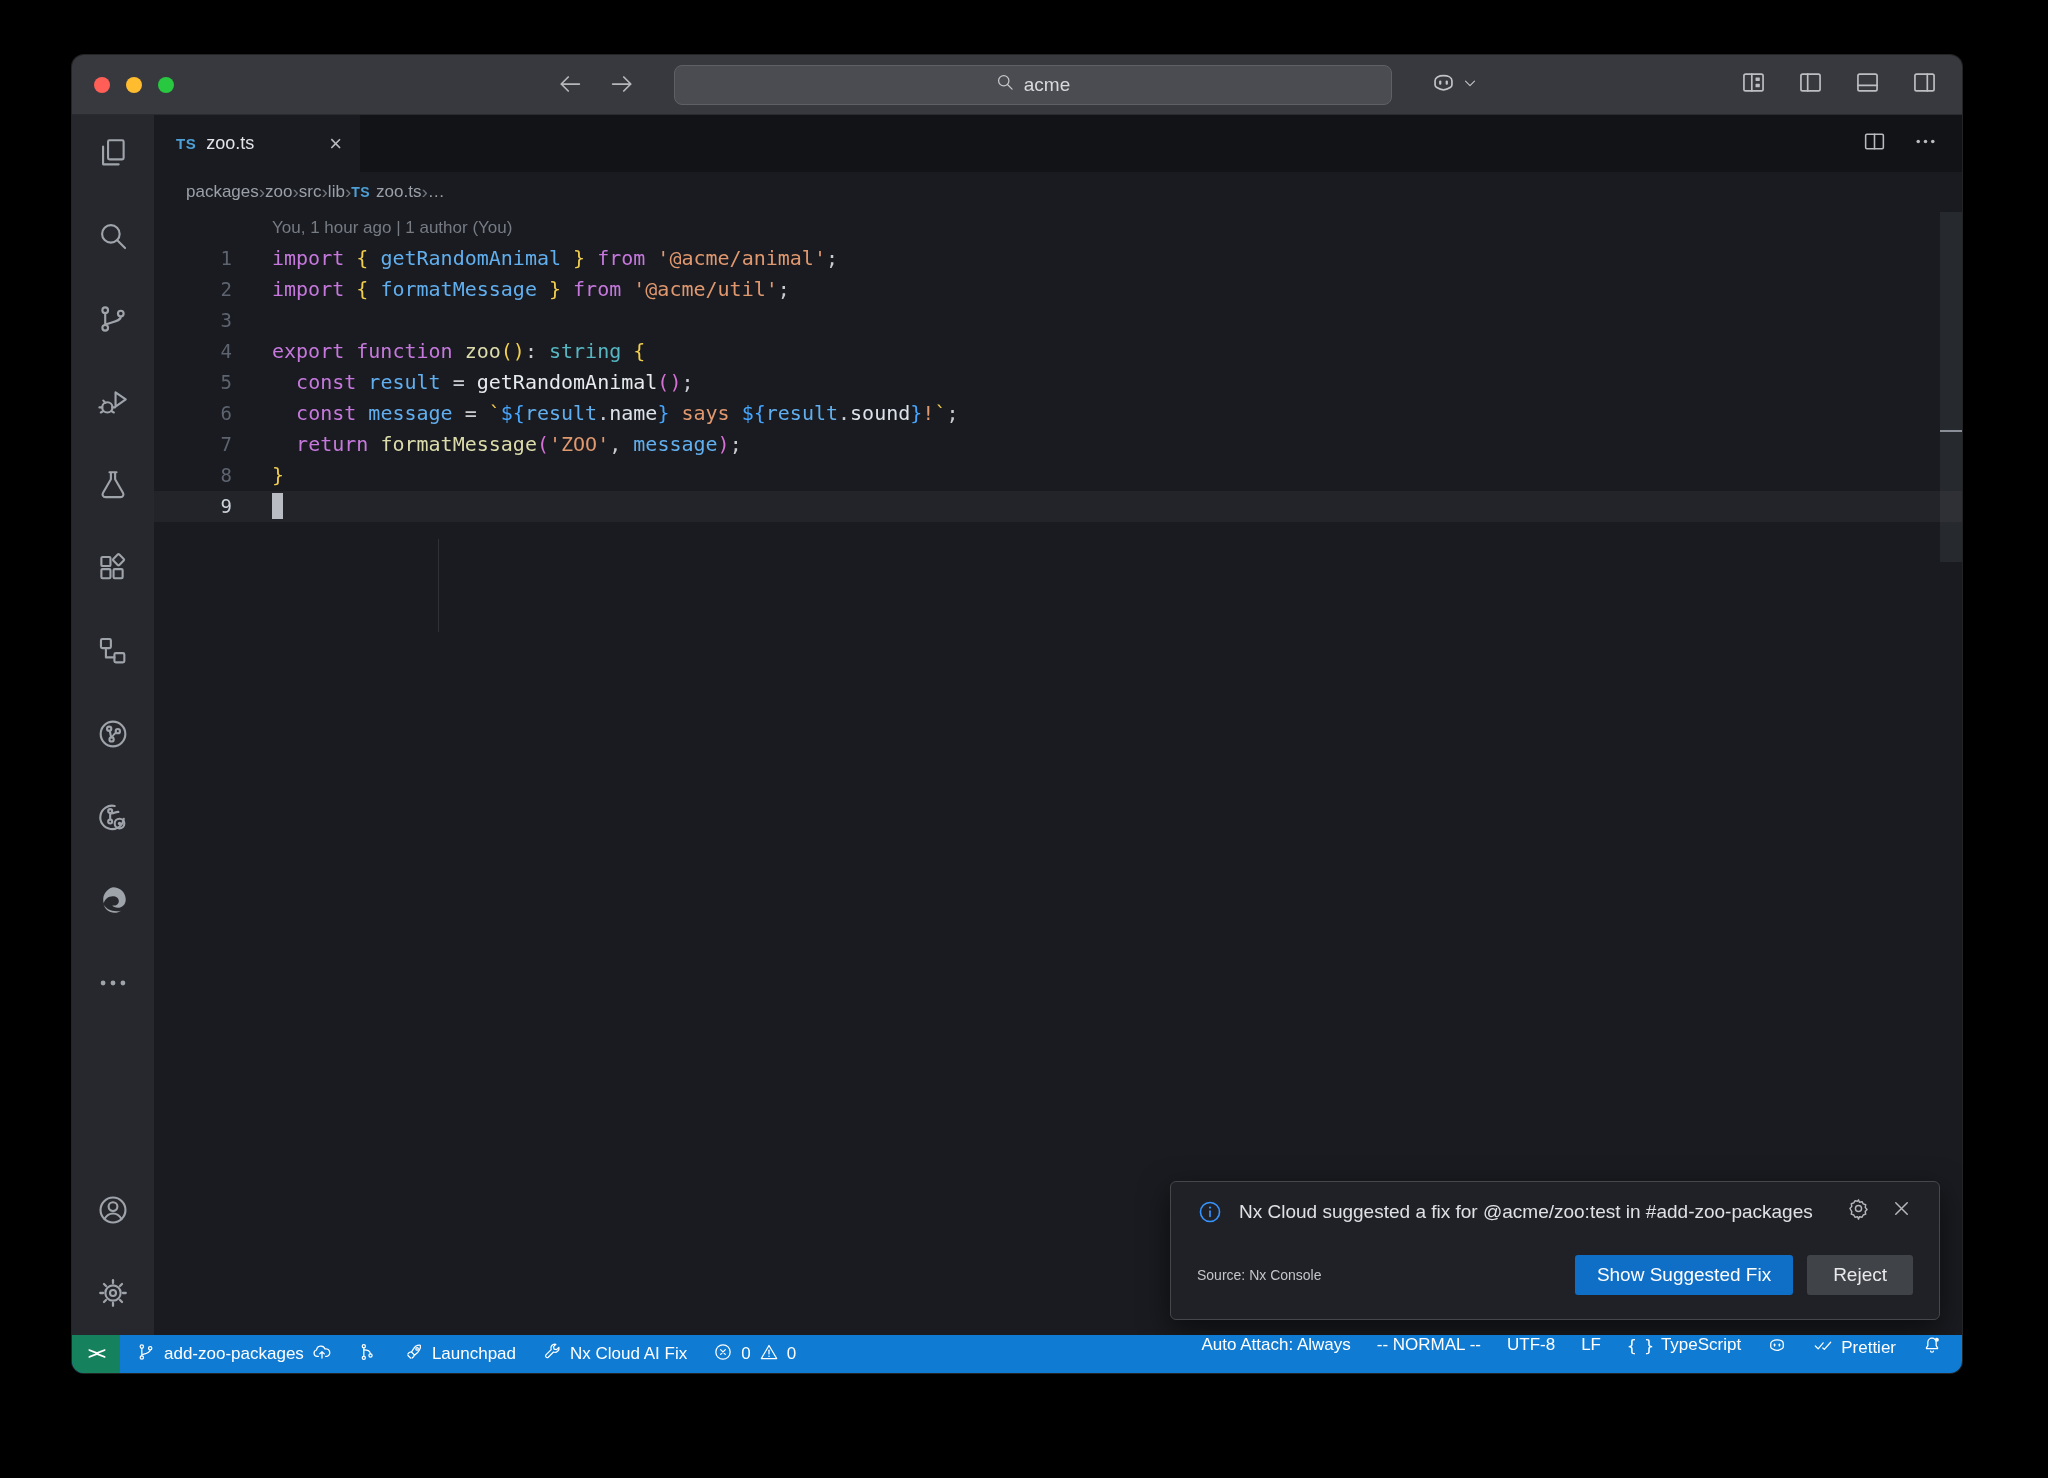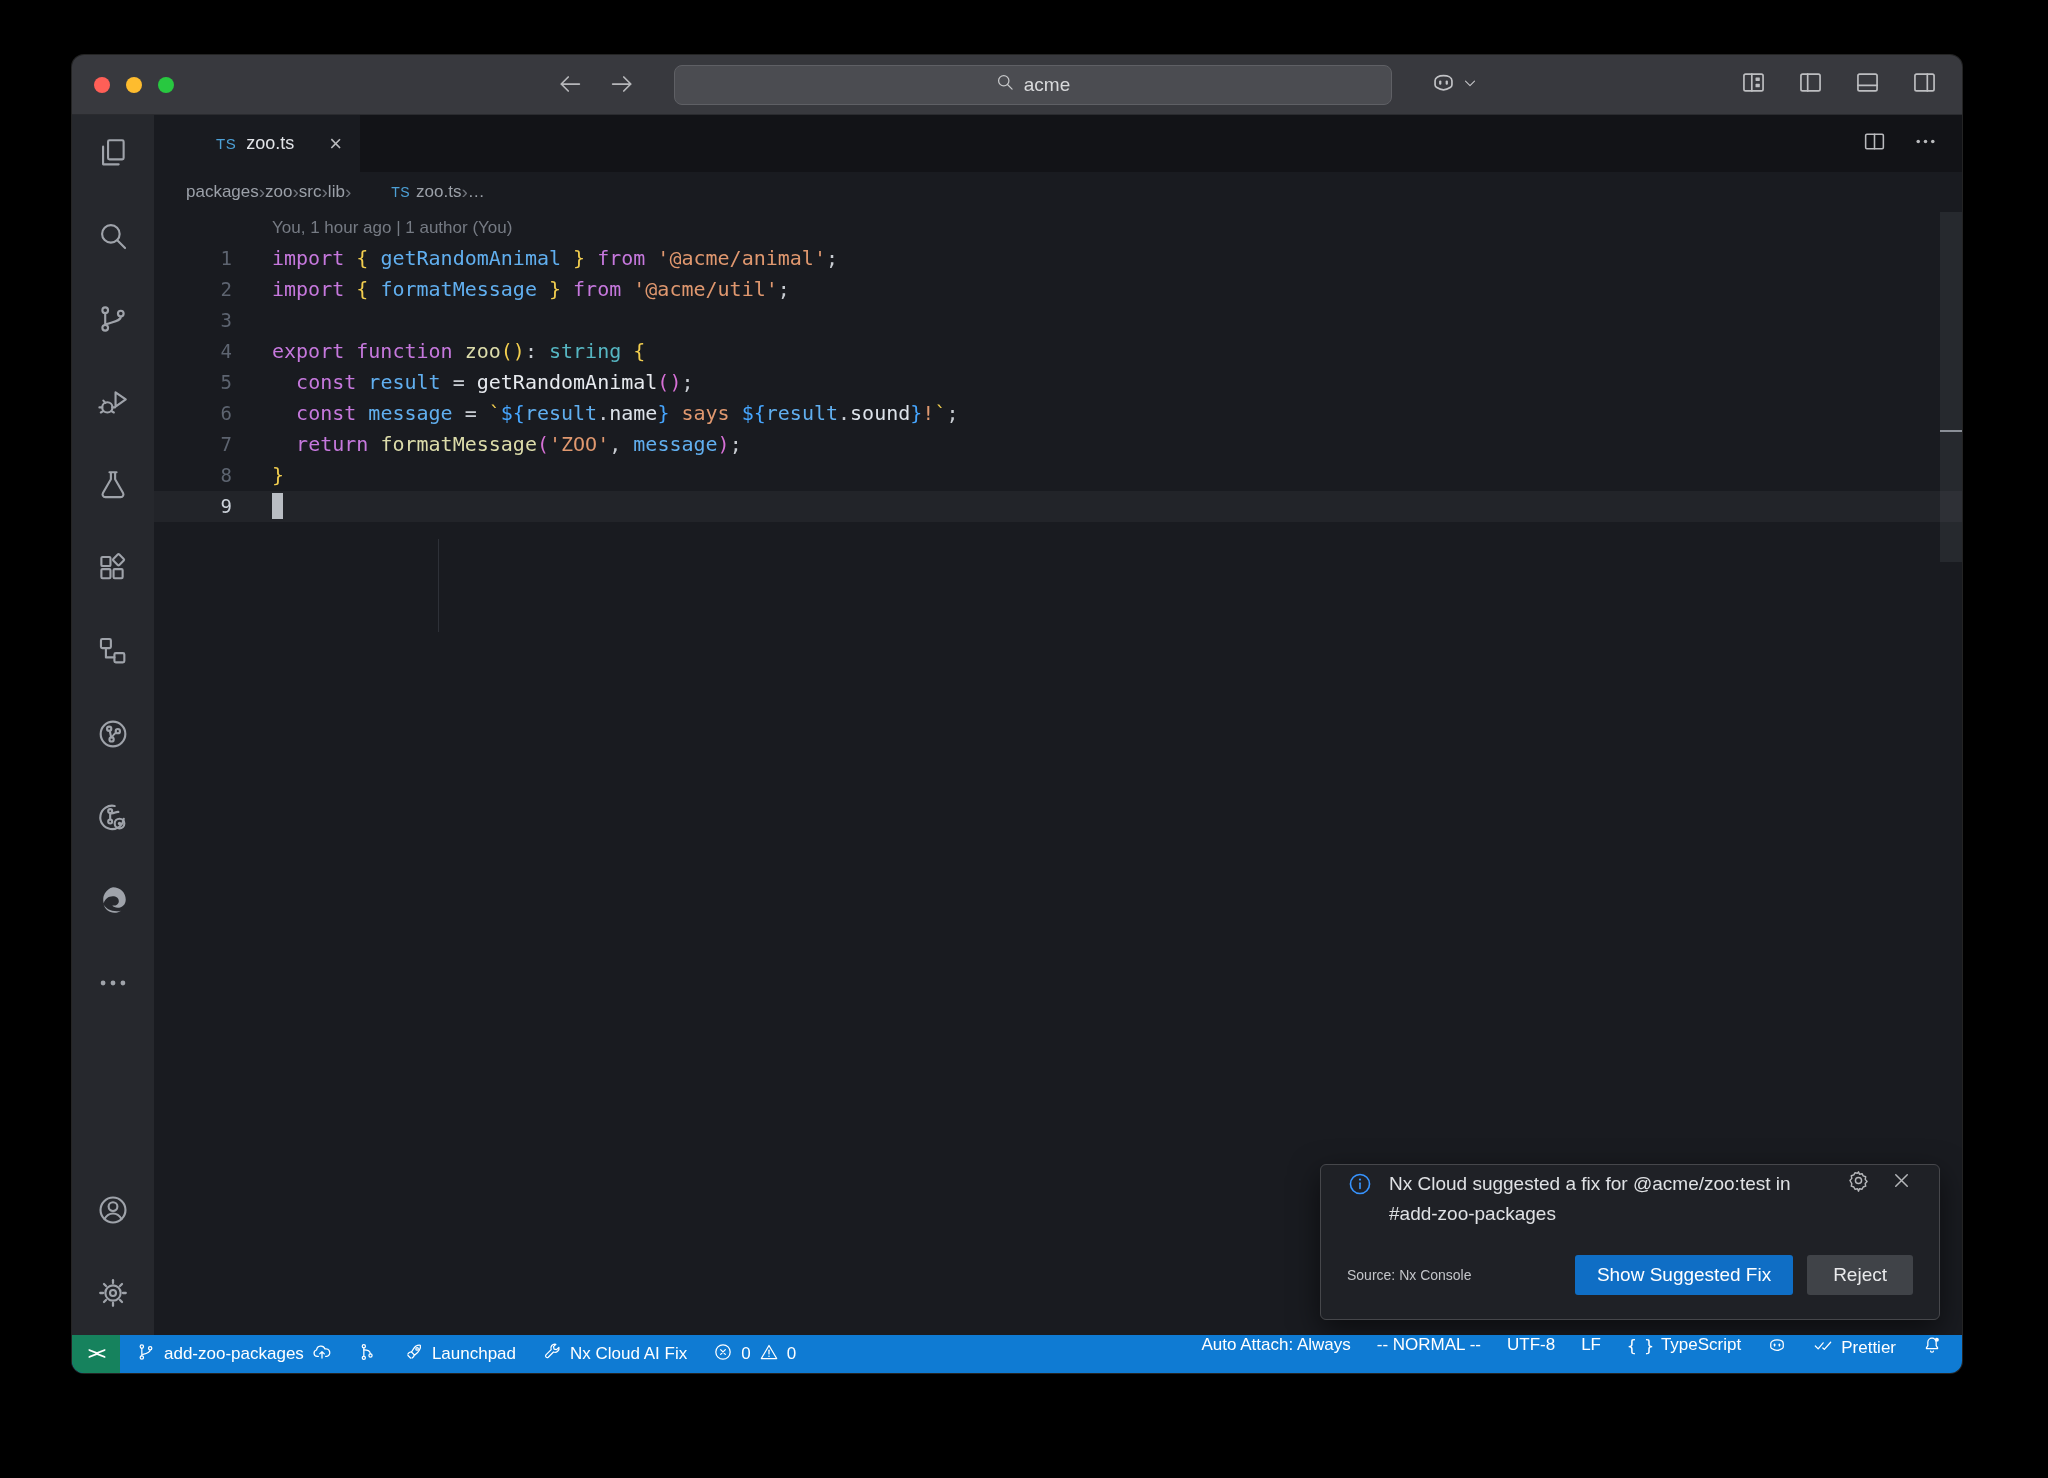--- a/index.html
+++ b/index.html
@@ -38,21 +38,21 @@
                  align-items:center; padding:22px 0; }
   .ab-top { display:flex; flex-direction:column; gap:47px; align-items:center; }
   .ab-bottom { margin-top:auto; display:flex; flex-direction:column; gap:47px; align-items:center; }
   .ab-item { width:36px; height:36px; color:#9fa3aa; display:flex; align-items:center; justify-content:center; }
   .ab-item svg { width:34px; height:34px; }
 
   .editor-col { flex:1; display:flex; flex-direction:column; min-width:0; position:relative; }
   .tabstrip { height:57px; flex:0 0 57px; background:#121317; display:flex; align-items:stretch; position:relative; }
   .tab { width:206px; background:#191b20; display:flex; align-items:center; padding:0 18px 0 22px;
          color:#e2e4e8; font-size:18px; gap:10px; }
-  .ts-badge { color:#4da0d6; font-weight:normal; font-size:15px; letter-spacing:.5px;margin-left:40px; }
+  .ts-badge { color:#4da0d6; font-weight:bold; font-size:15px; letter-spacing:.5px; }
   .tab-close { margin-left:auto; color:#b9babd; font-size:22px; line-height:1; }
   .tab-actions { position:absolute; right:24px; top:0; bottom:0; display:flex; align-items:center; gap:26px; color:#b9babd; }
   .tab-actions svg { width:25px; height:25px; }
 
   .editor-body { flex:1; position:relative; background:#191b20; overflow:hidden; }
   .breadcrumbs { height:40px; display:flex; align-items:center; padding-left:32px; 
                  color:#9ba0a8; font-size:17px; }
   .crumb-sep { color:#6f737b; font-size:19px; }
   .crumb .ts-badge { font-size:14px; margin-right:6px; }
   .crumb-overflow { color:#9ba0a8; letter-spacing:2px; }
@@ -70,23 +70,23 @@
 
   .tk-kw{color:#c678dd;} .tk-gold{color:#f2ce4f;} .tk-blue{color:#61afef;}
   .tk-str{color:#e0986f;} .tk-pn{color:#c8ccd2;} .tk-type{color:#56b6c2;}
   .tk-fn{color:#dcdcaa;} .tk-white{color:#e7eaef;} .tk-pink{color:#d670d6;}
   .tk-khaki{color:#dcdcaa;} .tk-tpl{color:#46a6ff;} .tk-prop{color:#dde3ea;}
 
   .scrollbar { position:absolute; right:0; top:40px; width:22px; height:350px; background:rgba(120,126,136,.14); }
   .scrollbar .mark { position:absolute; left:0; right:0; top:218px; height:2px; background:#8a8f97; }
 
   
-  .toast { position:absolute; right:22px; bottom:15px; width:620px; background:#1f2126;
+  .toast { position:absolute; right:22px; bottom:15px; width:770px; background:#1f2126;
            border:1px solid #46474b; border-radius:6px; box-shadow:0 10px 30px rgba(0,0,0,.55);
-           padding:4px 26px 24px 26px; color:#dfe1e4; }
+           padding:15px 26px 24px 26px; color:#dfe1e4; }
   .toast-row1 { display:flex; align-items:flex-start; }
   .toast-info { flex:0 0 26px; margin-top:2px; color:#3794ff; }
   .toast-info svg { width:26px; height:26px; }
   .toast-msg { flex:1; font-size:19px; line-height:30px; margin:0 16px; max-width:585px; }
   .toast-icons { display:flex; gap:20px; color:#b5b7ba; margin-left:auto; }
   .toast-icons svg { width:23px; height:23px; }
   .toast-row2 { display:flex; align-items:center; margin-top:26px; }
   .toast-src { font-size:14px; color:#c3c5c9; }
   .toast-btns { margin-left:auto; display:flex; gap:14px; }
   .btn { font-size:19px; padding:9px 22px; border-radius:3px; border:none; font-family:inherit; }

